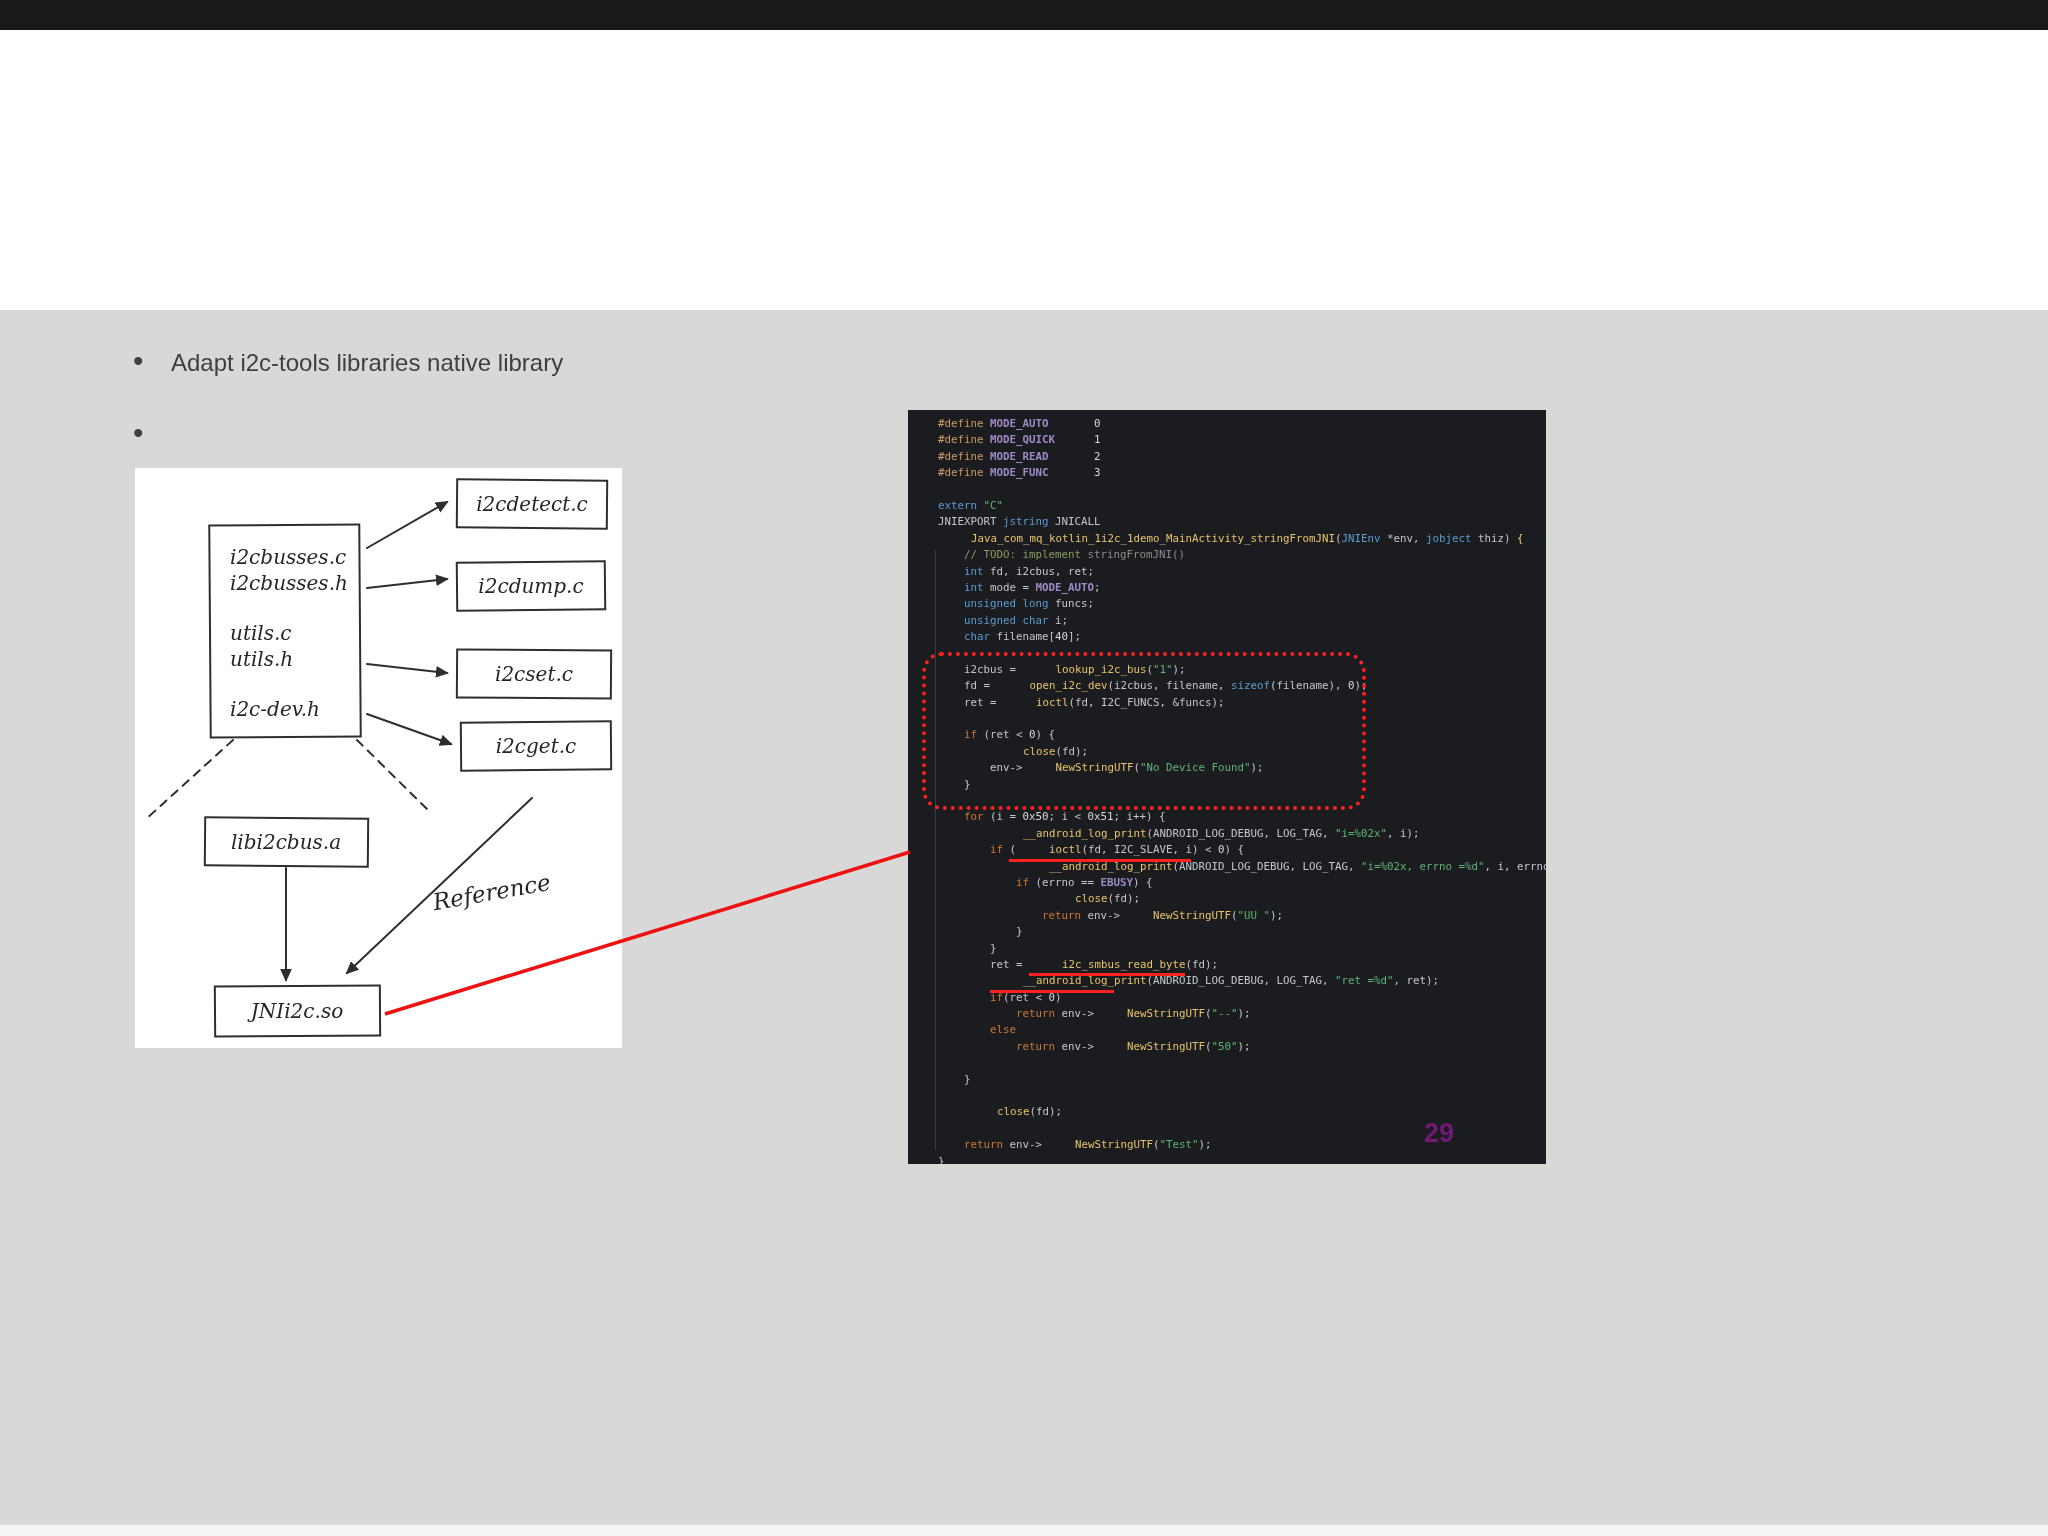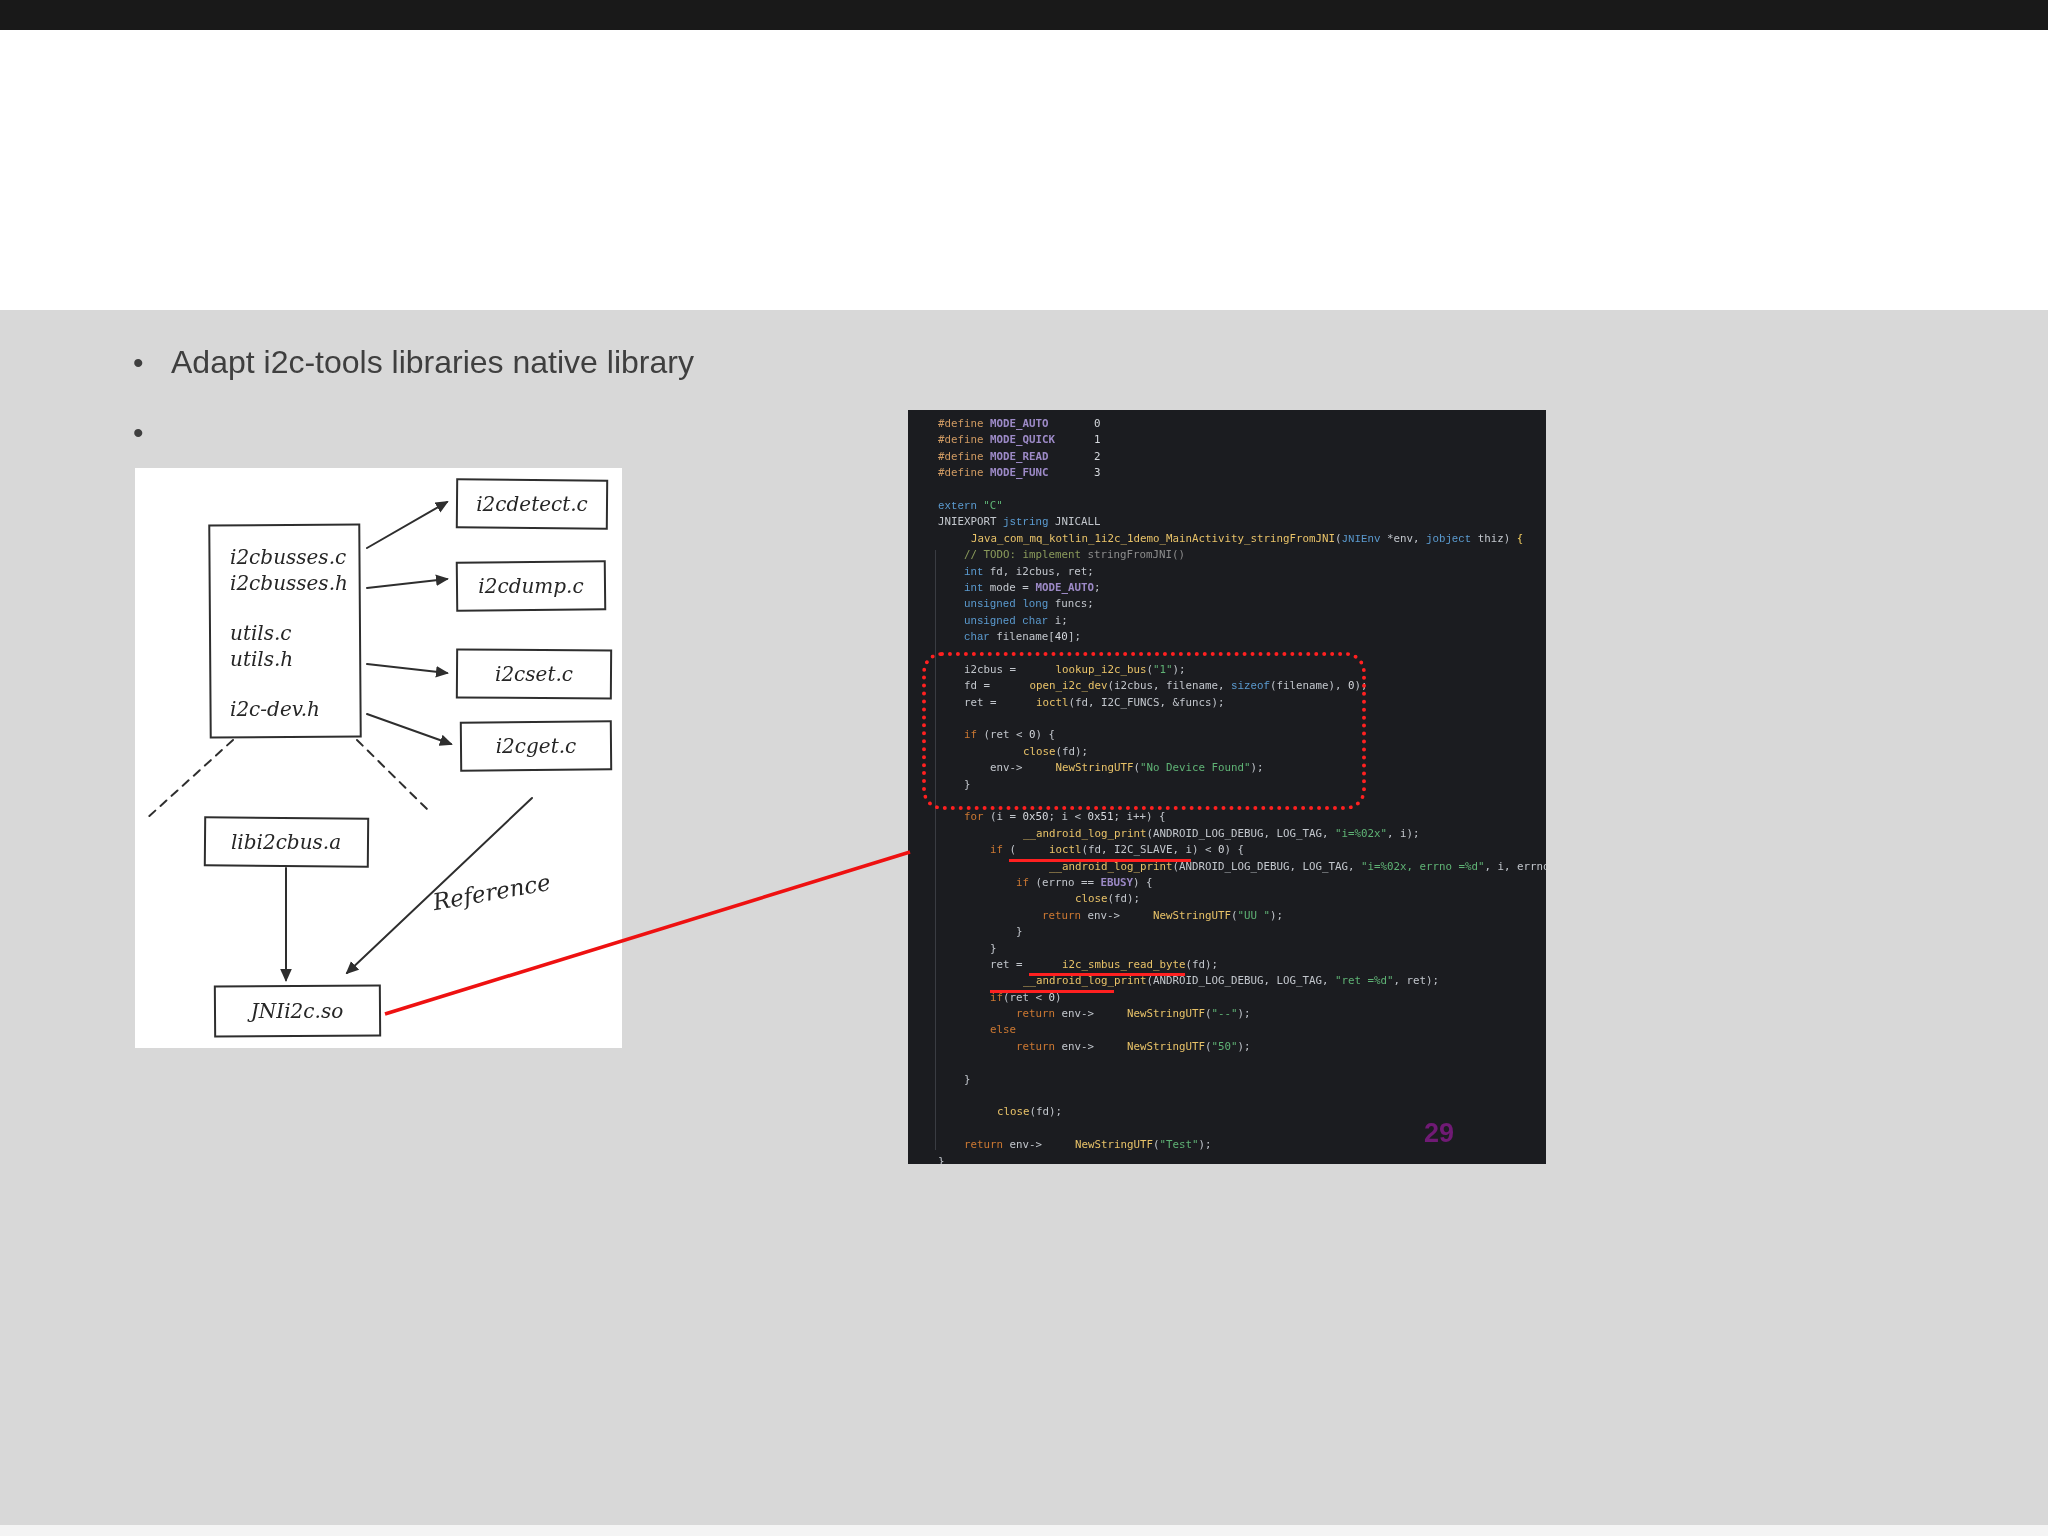--- a/index.html
+++ b/index.html
@@ -12,42 +12,42 @@
   .header-band { position:absolute; left:0; top:30px; width:2048px; height:280px; background:#ffffff; z-index:1; }
   .title {
     position:absolute; left:133px; top:168px; margin:0;
     font-size:47px; font-weight:bold; color:#3c3c3c; letter-spacing:1.5px;
   }
   .bottom-strip { position:absolute; left:0; bottom:0; width:2048px; height:11px; background:#f4f4f4; z-index:1; }
 
   .bullets { position:absolute; left:133px; top:344px; z-index:1; }
   .bullet-row { display:flex; align-items:baseline; margin-bottom:24px; height:48px; }
   .dot { font-size:30px; color:#3f3f3f; width:38px; }
-  .bullet-text { font-size:32px; color:#3f3f3f; white-space:nowrap; }
+  .bullet-text { font-size:24px; color:#3f3f3f; white-space:nowrap; }
 
   .diagram-panel {
     position:absolute; left:135px; top:468px; width:487px; height:580px;
     background:#ffffff; z-index:2;
   }
   .dg-text text { font:italic 20px "DejaVu Serif", serif; fill:#262626; }
   .dg-text .ref-label { font-size:23px; }
 
   .code-panel {
     position:absolute; left:908px; top:410px; width:638px; height:754px;
     background:#1b1c20; z-index:2; overflow:hidden;
   }
   .code-lines {
     position:absolute; left:0; top:6px; width:100%;
     font:10.8px "DejaVu Sans Mono", monospace; line-height:16.39px;
     padding-left:30px; box-sizing:border-box;
   }
   .cl { white-space:pre; min-height:16.39px; }
   .tk-d   { color:#cf9a62; }
   .tk-mac { color:#9d8ac7;font-weight:bold; }
-  .tk-type{ color:#5b9bd0;font-family:Liberation Mono, monospace; }
+  .tk-type{ color:#5b9bd0; }
   .tk-kw  { color:#cc7832; }
   .tk-fn  { color:#e8c268;margin-left:33px; }
   .tk-str { color:#5fb375; }
   .tk-num { color:#d6d9de; }
   .tk-com { color:#8a9a5b; }
   .tk-com2{ color:#8c8c8c; }
   .tk-pl  { color:#c2c6cc; }
   .tk-br  { color:#f2cc60; }
   .indent-guide { position:absolute; left:27px; top:140px; width:1px; height:600px; background:#3a3c42; }
 

